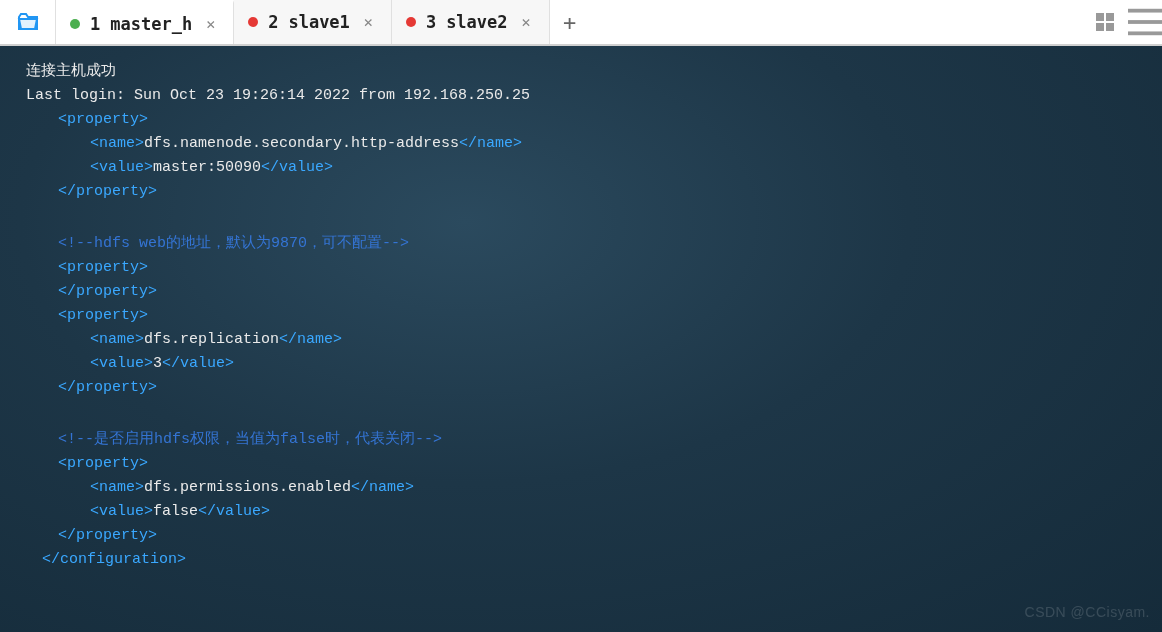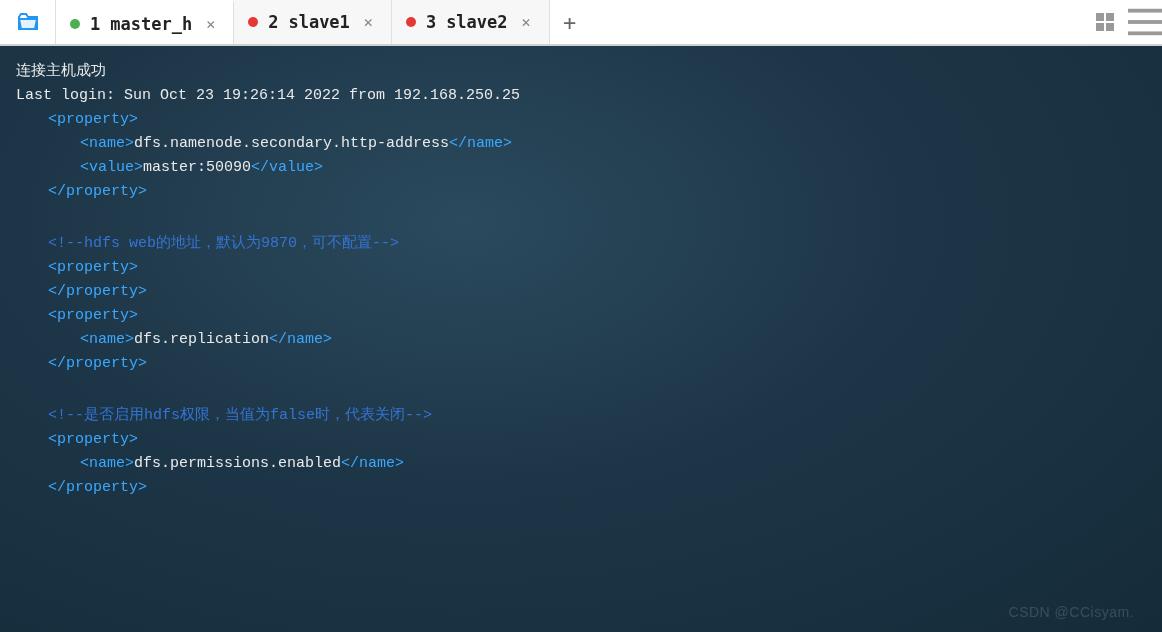--- a/index.html
+++ b/index.html
@@ -71,34 +71,34 @@
       display: flex; align-items: center; justify-content: center;
     }
     .grid-icon svg { width: 18px; height: 18px; }
     .menu-icon {
       width: 34px;
       display: flex; align-items: center; justify-content: center;
     }
     .terminal {
       height: calc(632px - 46px);
       background: radial-gradient(ellipse at 40% 30%, #2b4a5e 0%, #1d3647 45%, #152b3a 100%);
-      padding: 14px 16px;
+      padding: 14px 26px;
       font-size: 15px;
       line-height: 24px;
       color: #e6e6e6;
       position: relative;
       font-family: "Consolas", "Monaco", "Courier New", monospace;
     }
     .term-line { white-space: pre; }
     .tag { color: #3aa8ff; }
     .txt { color: #eaeaea; }
     .comment { color: #3474d4; margin-top: 28px; }
     .watermark {
       position: absolute;
-      right: 28px;
+      right: 12px;
       bottom: 8px;
       color: rgba(255,255,255,0.15);
       font-size: 14px;
       font-family: sans-serif;
       letter-spacing: 0.5px;
     }
     .ind1 { padding-left: 32px; display:inline-block;}
     .ind2 { padding-left: 64px; display:inline-block;}
     .ind0 { padding-left: 16px; display:inline-block;}
   </style>
@@ -165,23 +165,26 @@
   <div class="term-line"><span class="ind1 tag">&lt;/property&gt;</span></div>
 
   <div class="term-line"><span class="ind1 comment">&lt;!--hdfs web的地址，默认为9870，可不配置--&gt;</span></div>
 
   <div class="term-line"><span class="ind1 tag">&lt;property&gt;</span></div>
   <div class="term-line"><span class="ind1 tag">&lt;/property&gt;</span></div>
 
 
   <div class="term-line"><span class="ind1 tag">&lt;property&gt;</span></div>
   <div class="term-line"><span class="ind2"><span class="tag">&lt;name&gt;</span><span class="txt">dfs.replication</span><span class="tag">&lt;/name&gt;</span></span></div>
+  <div class="term-line"><span class="ind2"><span class="tag">&lt;value&gt;</span><span class="txt">3</span><span class="tag">&lt;/value&gt;</span></span></div>
   <div class="term-line"><span class="ind1 tag">&lt;/property&gt;</span></div>
 
   <div class="term-line"><span class="ind1 comment">&lt;!--是否启用hdfs权限，当值为false时，代表关闭--&gt;</span></div>
 
   <div class="term-line"><span class="ind1 tag">&lt;property&gt;</span></div>
   <div class="term-line"><span class="ind2"><span class="tag">&lt;name&gt;</span><span class="txt">dfs.permissions.enabled</span><span class="tag">&lt;/name&gt;</span></span></div>
+  <div class="term-line"><span class="ind2"><span class="tag">&lt;value&gt;</span><span class="txt">false</span><span class="tag">&lt;/value&gt;</span></span></div>
   <div class="term-line"><span class="ind1 tag">&lt;/property&gt;</span></div>
 
+  <div class="term-line"><span class="ind0 tag">&lt;/configuration&gt;</span></div>
 
   <div class="watermark">CSDN @CCisyam.</div>
 </div>
 
 </body></html>

